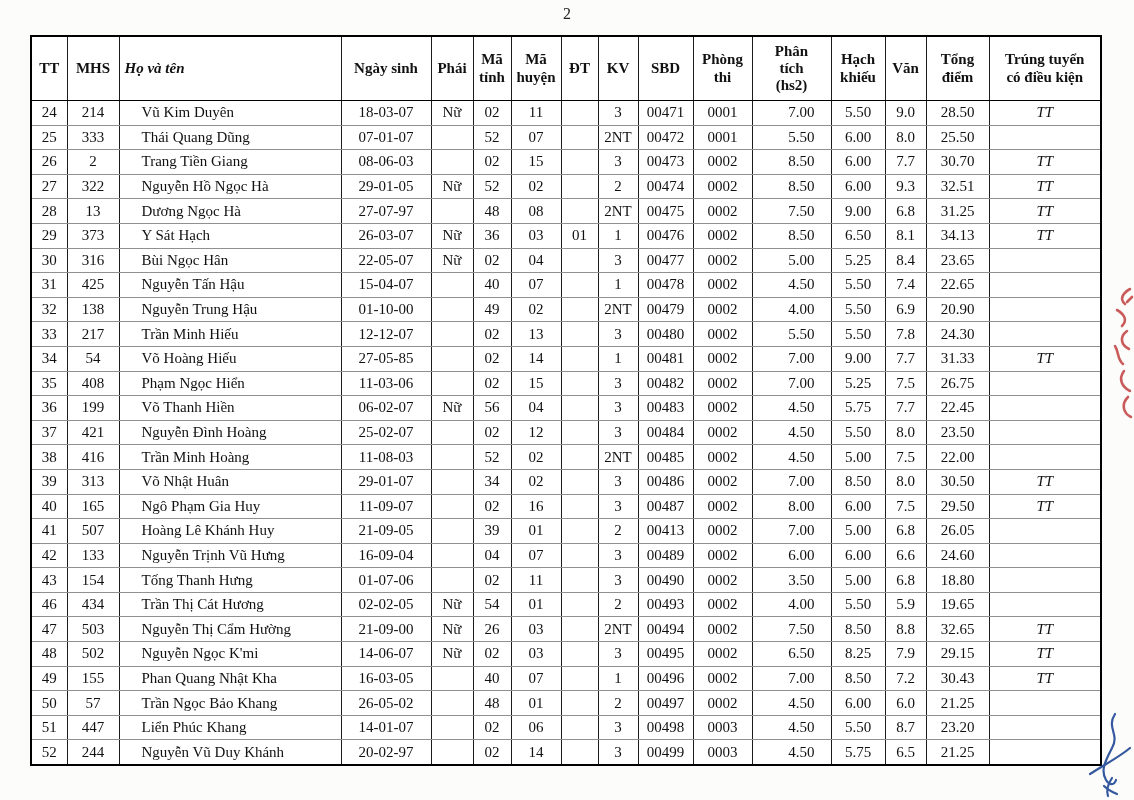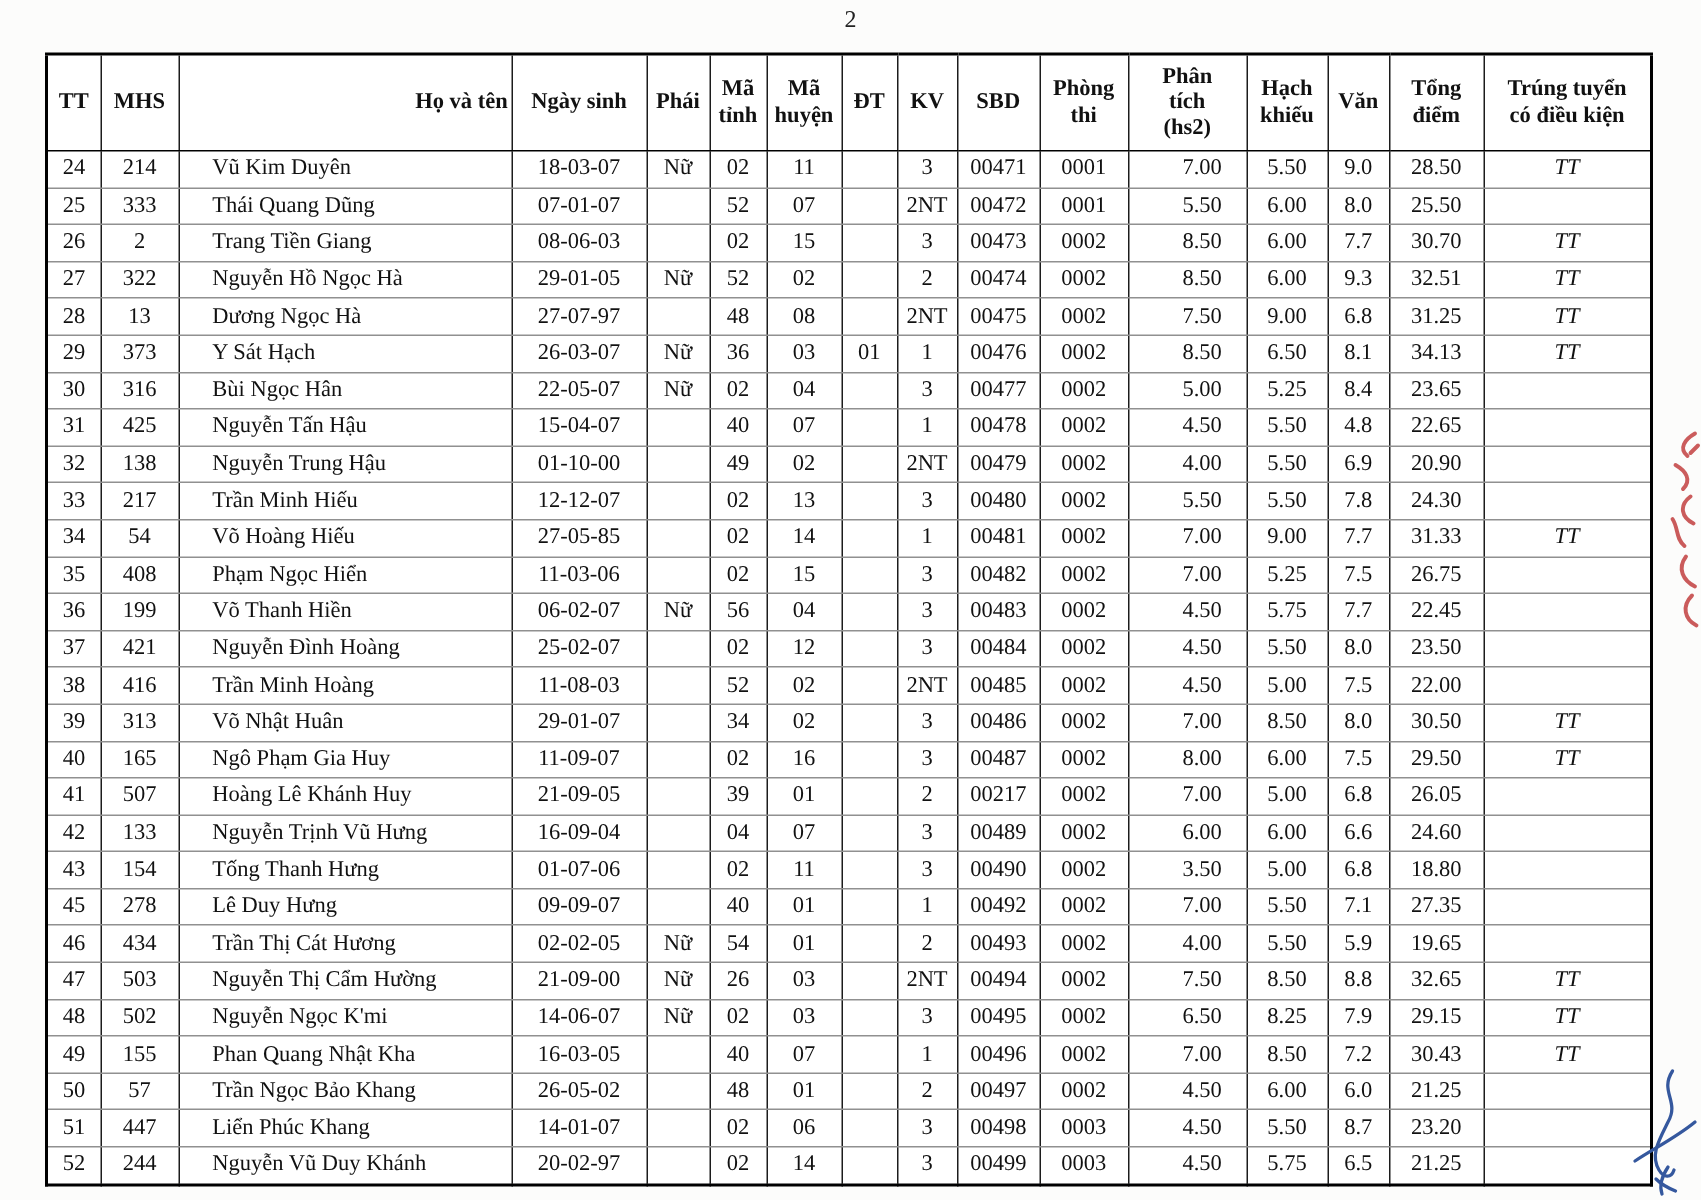--- a/index.html
+++ b/index.html
@@ -33,21 +33,21 @@
     padding:0 2px;
   }
   .score-table thead th{
     font-weight:bold;
     height:63px;
     white-space:pre-line;
     line-height:1.15;
     border-bottom:1.5px solid #000;
     border-top:2px solid #000;
   }
-  .score-table thead th.h-name{text-align:right;padding-left:5px;}
+  .score-table thead th.h-name{text-align:left;padding-left:5px;font-style:italic;}
   .score-table tbody td{height:23.6px;}
   .score-table tbody td:nth-child(3){text-align:left;padding-left:22px;}
   .score-table tbody td:nth-child(12){text-align:right;padding-right:16px;}
   .score-table tbody td:nth-child(16){font-style:italic;}
   .stamp-fragment{position:absolute;right:0;top:283px;}
   .signature{position:absolute;left:1082px;top:708px;}
 </style>
 </head>
 <body>
 
@@ -234,21 +234,21 @@
         <td>15-04-07</td>
         <td></td>
         <td>40</td>
         <td>07</td>
         <td></td>
         <td>1</td>
         <td>00478</td>
         <td>0002</td>
         <td>4.50</td>
         <td>5.50</td>
-        <td>4.8</td>
+        <td>7.4</td>
         <td>22.65</td>
         <td></td>
       </tr>
       <tr>
         <td>32</td>
         <td>138</td>
         <td>Nguyễn Trung Hậu</td>
         <td>01-10-00</td>
         <td></td>
         <td>49</td>
@@ -410,21 +410,21 @@
       <tr>
         <td>41</td>
         <td>507</td>
         <td>Hoàng Lê Khánh Huy</td>
         <td>21-09-05</td>
         <td></td>
         <td>39</td>
         <td>01</td>
         <td></td>
         <td>2</td>
-        <td>00217</td>
+        <td>00413</td>
         <td>0002</td>
         <td>7.00</td>
         <td>5.00</td>
         <td>6.8</td>
         <td>26.05</td>
         <td></td>
       </tr>
       <tr>
         <td>42</td>
         <td>133</td>
@@ -452,38 +452,20 @@
         <td>02</td>
         <td>11</td>
         <td></td>
         <td>3</td>
         <td>00490</td>
         <td>0002</td>
         <td>3.50</td>
         <td>5.00</td>
         <td>6.8</td>
         <td>18.80</td>
-        <td></td>
-      </tr>
-      <tr>
-        <td>45</td>
-        <td>278</td>
-        <td>Lê Duy Hưng</td>
-        <td>09-09-07</td>
-        <td></td>
-        <td>40</td>
-        <td>01</td>
-        <td></td>
-        <td>1</td>
-        <td>00492</td>
-        <td>0002</td>
-        <td>7.00</td>
-        <td>5.50</td>
-        <td>7.1</td>
-        <td>27.35</td>
         <td></td>
       </tr>
       <tr>
         <td>46</td>
         <td>434</td>
         <td>Trần Thị Cát Hương</td>
         <td>02-02-05</td>
         <td>Nữ</td>
         <td>54</td>
         <td>01</td>

